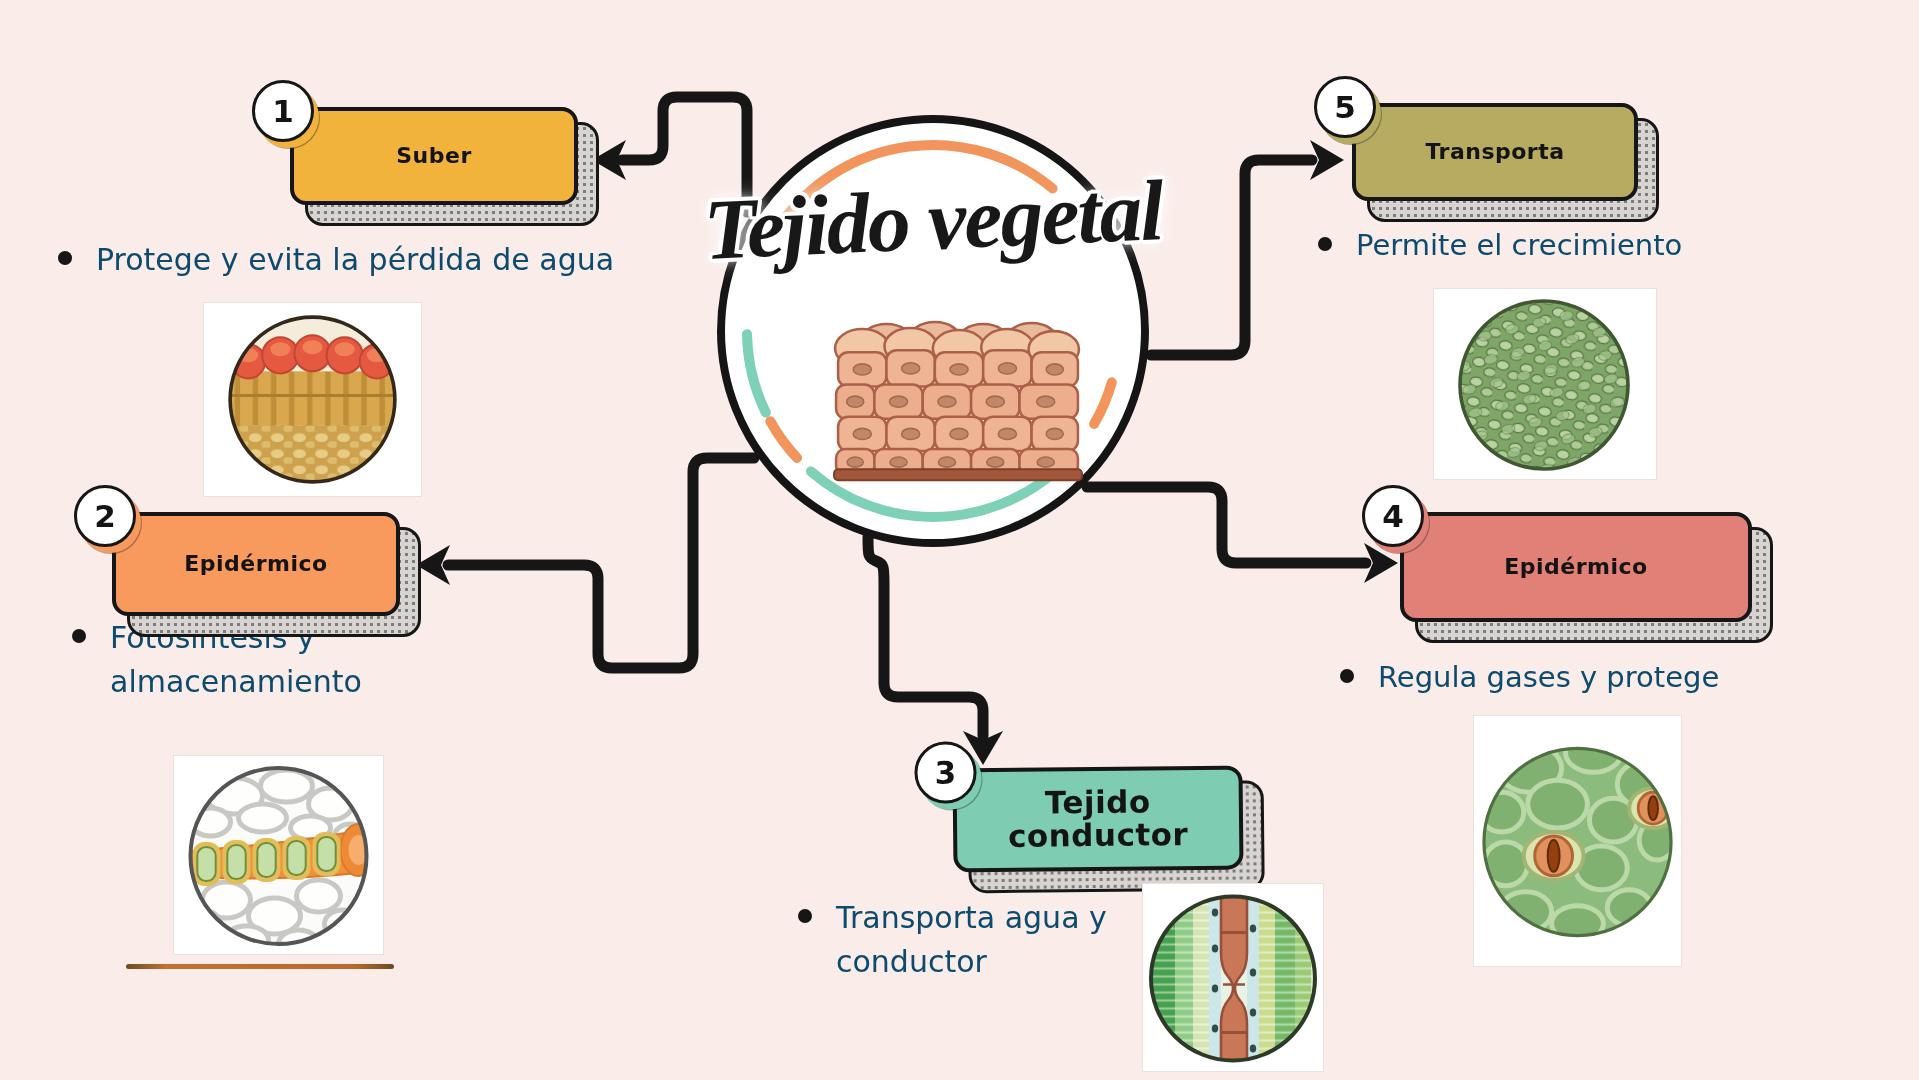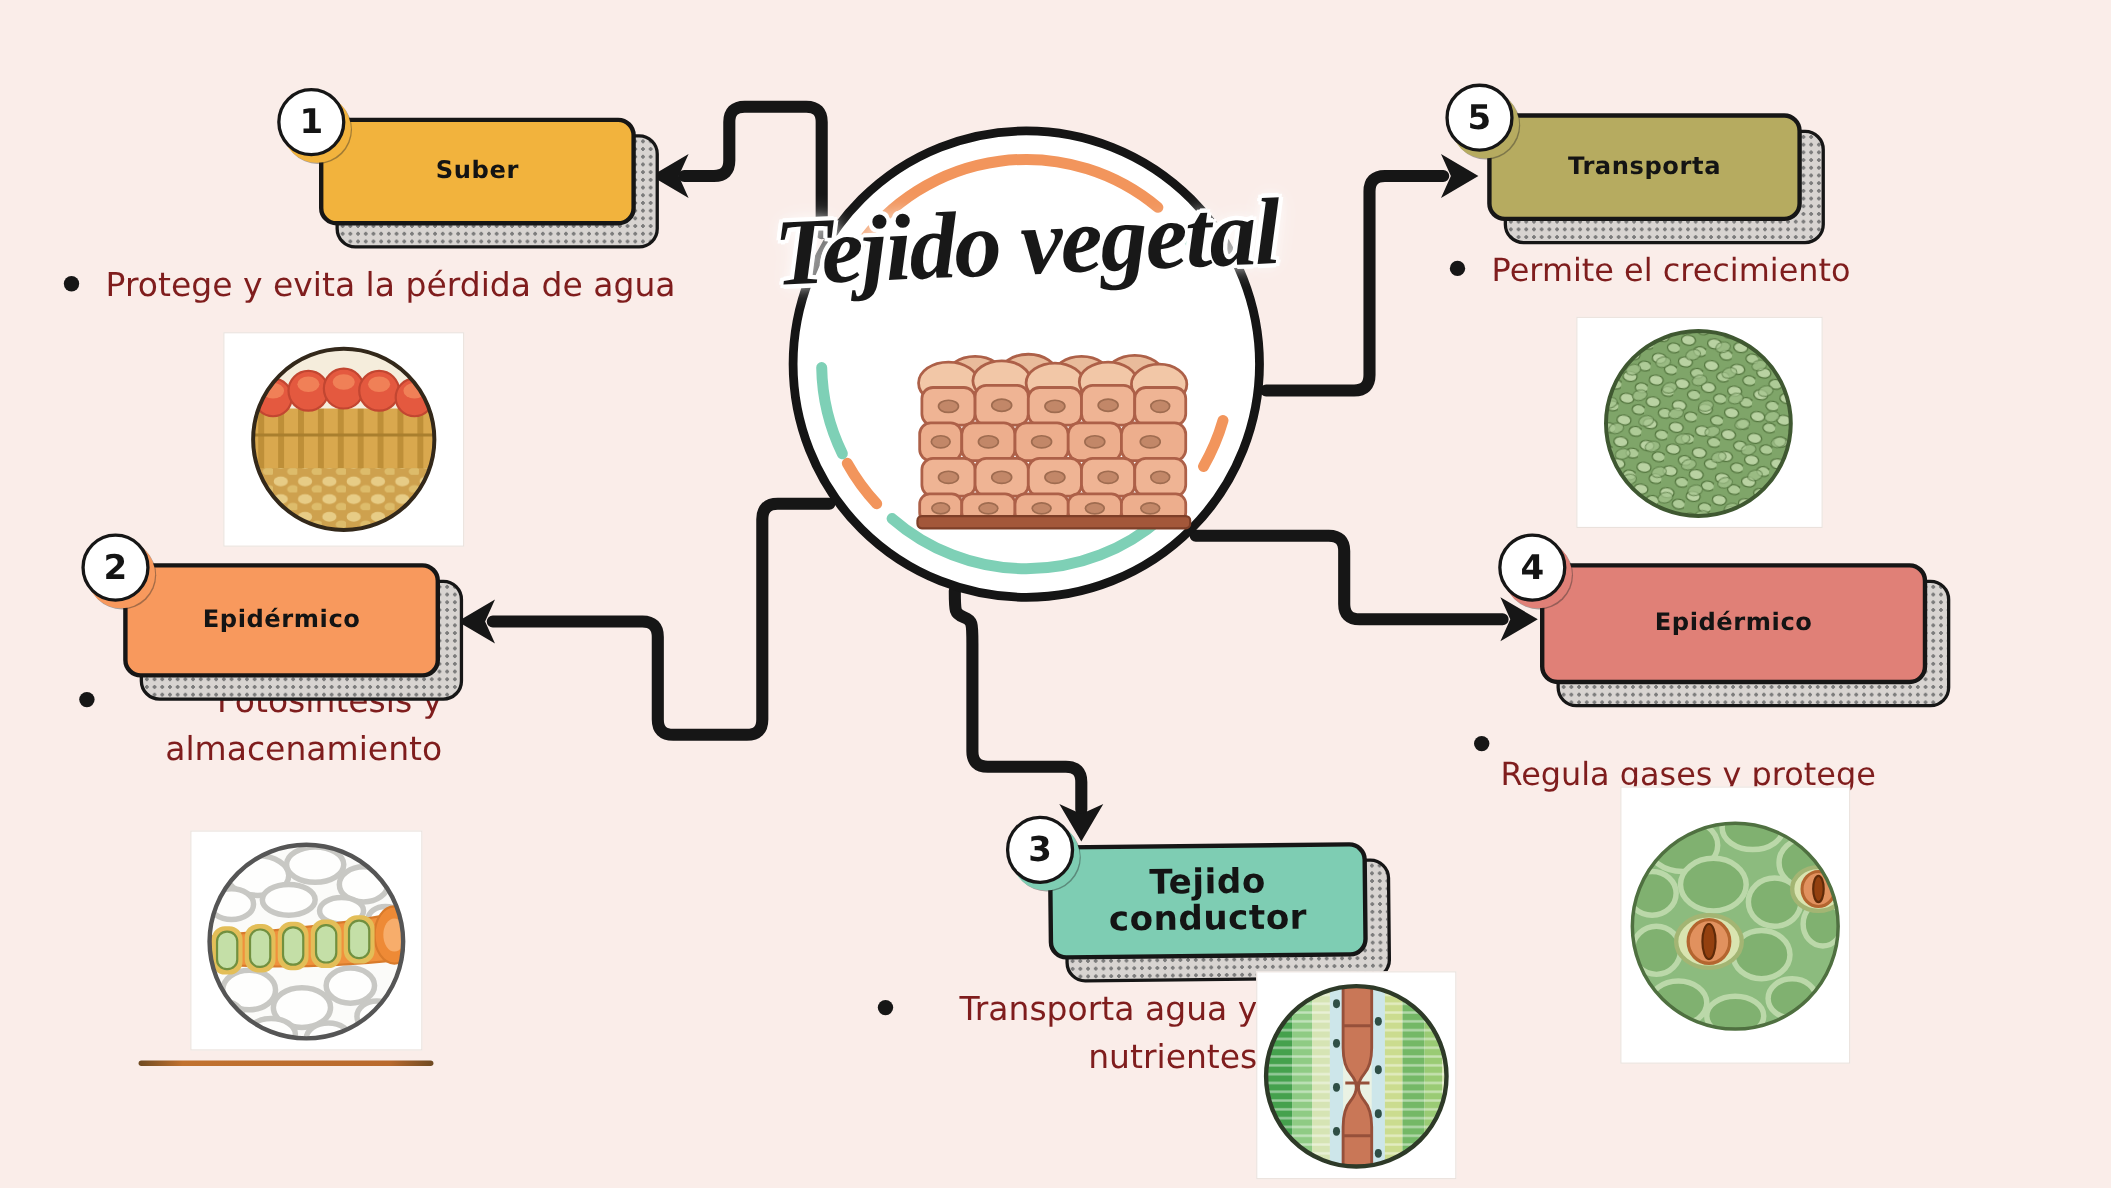--- a/index.html
+++ b/index.html
@@ -38,28 +38,28 @@
   .box-label{font-weight:bold;font-size:22px;letter-spacing:.5px;white-space:pre-line;
        text-align:center;line-height:1.08;color:#141414;}
   #node-conductor .box-label{font-size:31px;}
 
   .badge{position:absolute;left:-38px;top:-27px;width:56px;height:56px;border-radius:50%;
        background:#fff;border:3.5px solid #161616;display:flex;align-items:center;
        justify-content:center;z-index:3;font-weight:bold;font-size:31px;color:#141414;
        box-shadow:5px 6px 0 var(--c,#999),6px 7px 0 rgba(40,40,40,.4);}
 
   
-  .bullet{position:absolute;display:flex;align-items:flex-start;color:#7f1d1d;text-align:right;}
+  .bullet{position:absolute;display:flex;align-items:flex-start;color:#0c4a6e;}
   .dot{flex:0 0 auto;width:14px;height:14px;border-radius:50%;background:#161616;margin-top:13px;}
   .btxt{margin-left:24px;font-size:30px;line-height:1.45;font-weight:500;}
   .bullet.lg .btxt{font-size:29px;}
   #bullet-suber      {left:58px;top:238px;width:620px;}
   #bullet-parenquima {left:72px;top:616px;width:330px;}
   #bullet-conductor  {left:798px;top:896px;width:345px;}
-  #bullet-epidermico {left:1340px;top:656px;width:480px;flex-direction:column;}
+  #bullet-epidermico {left:1340px;top:656px;width:480px;}
   #bullet-meristemo  {left:1318px;top:224px;width:560px;}
 
   
   .img-card{position:absolute;background:#fff;border:1px solid #EAE1DC;}
   .img-card svg{display:block;width:100%;height:100%;}
   #img-suber      {left:203px;top:302px;width:217px;height:193px;}
   #img-parenquima {left:173px;top:755px;width:209px;height:198px;}
   #img-conductor  {left:1142px;top:883px;width:180px;height:187px;}
   #img-epidermico {left:1473px;top:715px;width:207px;height:250px;}
   #img-meristemo  {left:1433px;top:288px;width:222px;height:190px;}
@@ -303,21 +303,21 @@
     <div class="box">
       <span class="box-label">Tejido
 conductor</span>
     </div>
     <div class="badge">
       <span>3</span>
     </div>
   </div>
   <div class="bullet" id="bullet-conductor">
     <span class="dot"></span>
-    <span class="btxt">Transporta agua y nutrientes</span>
+    <span class="btxt">Transporta agua y conductor</span>
   </div>
   <div class="img-card" id="img-conductor">
     <svg viewBox="0 0 90 93">
       <defs>
         <clipPath id="cp-con">
             <circle cx="45" cy="47" r="41"></circle>
           </clipPath>
         <pattern id="pat-hstr" width="6" height="4" patternUnits="userSpaceOnUse">
           <line x1="0" y1="2" x2="6" y2="2" stroke="rgba(255,255,255,.45)" stroke-width="1.1"></line>
         </pattern>

